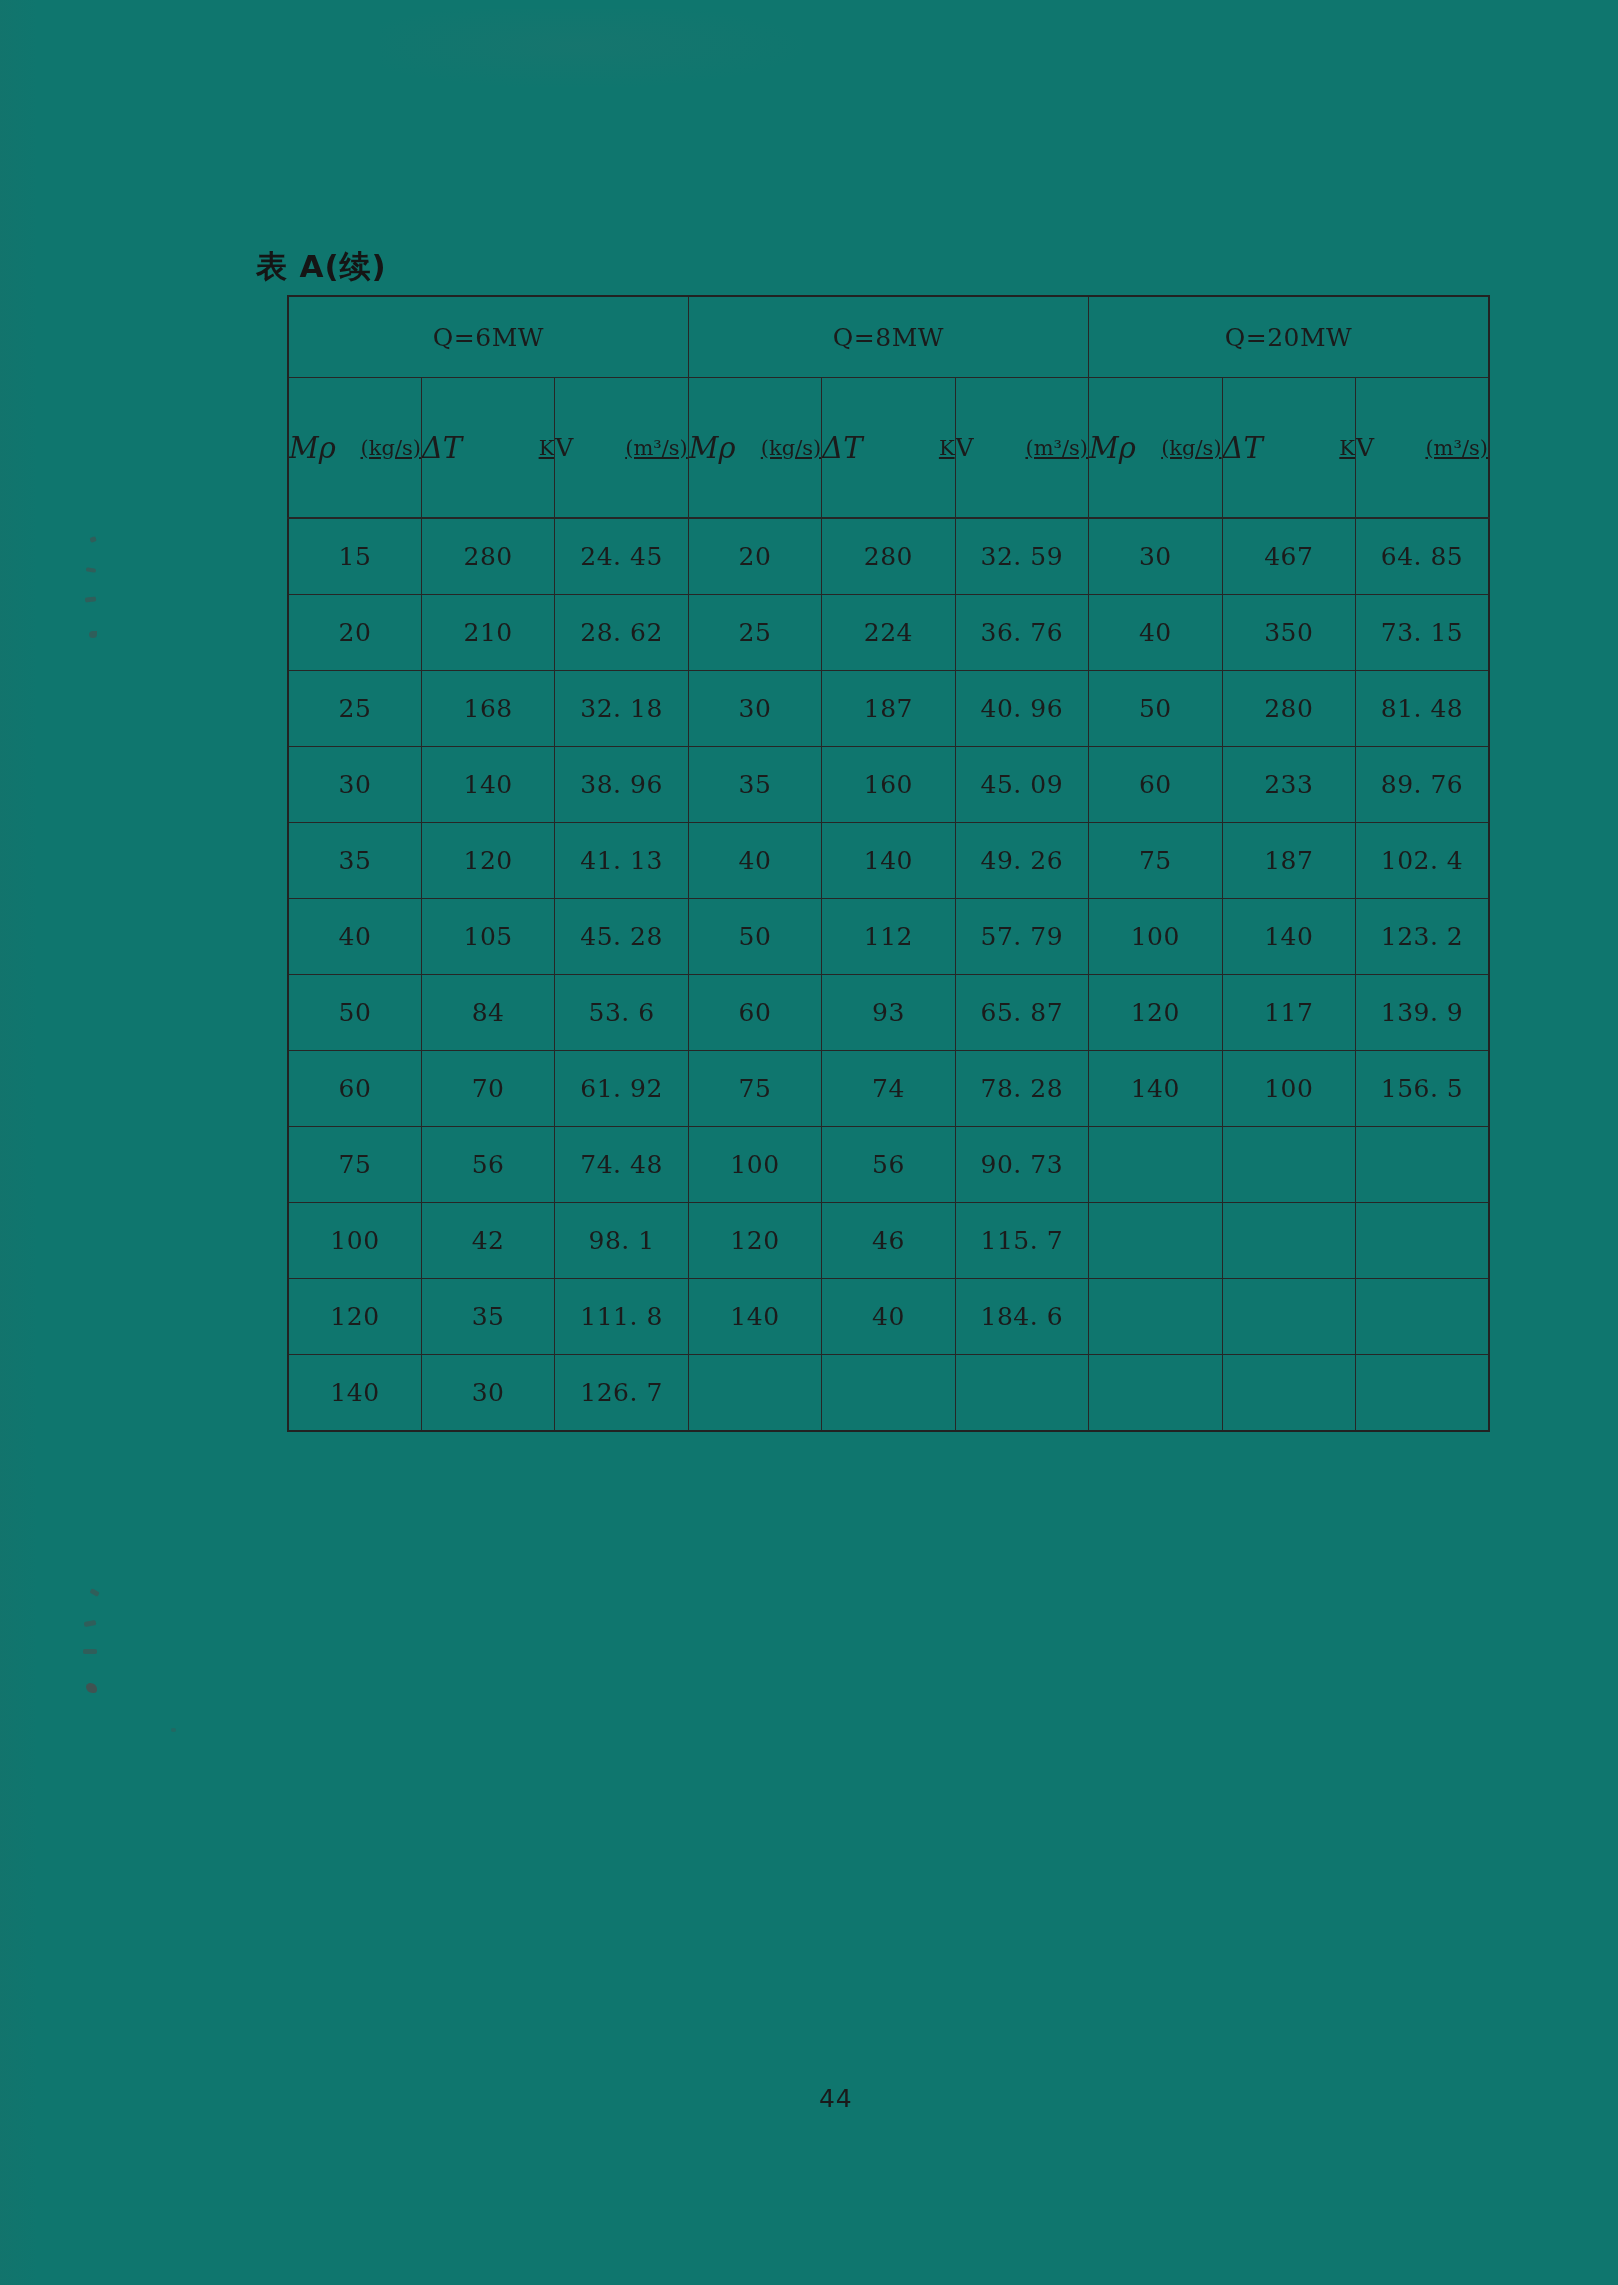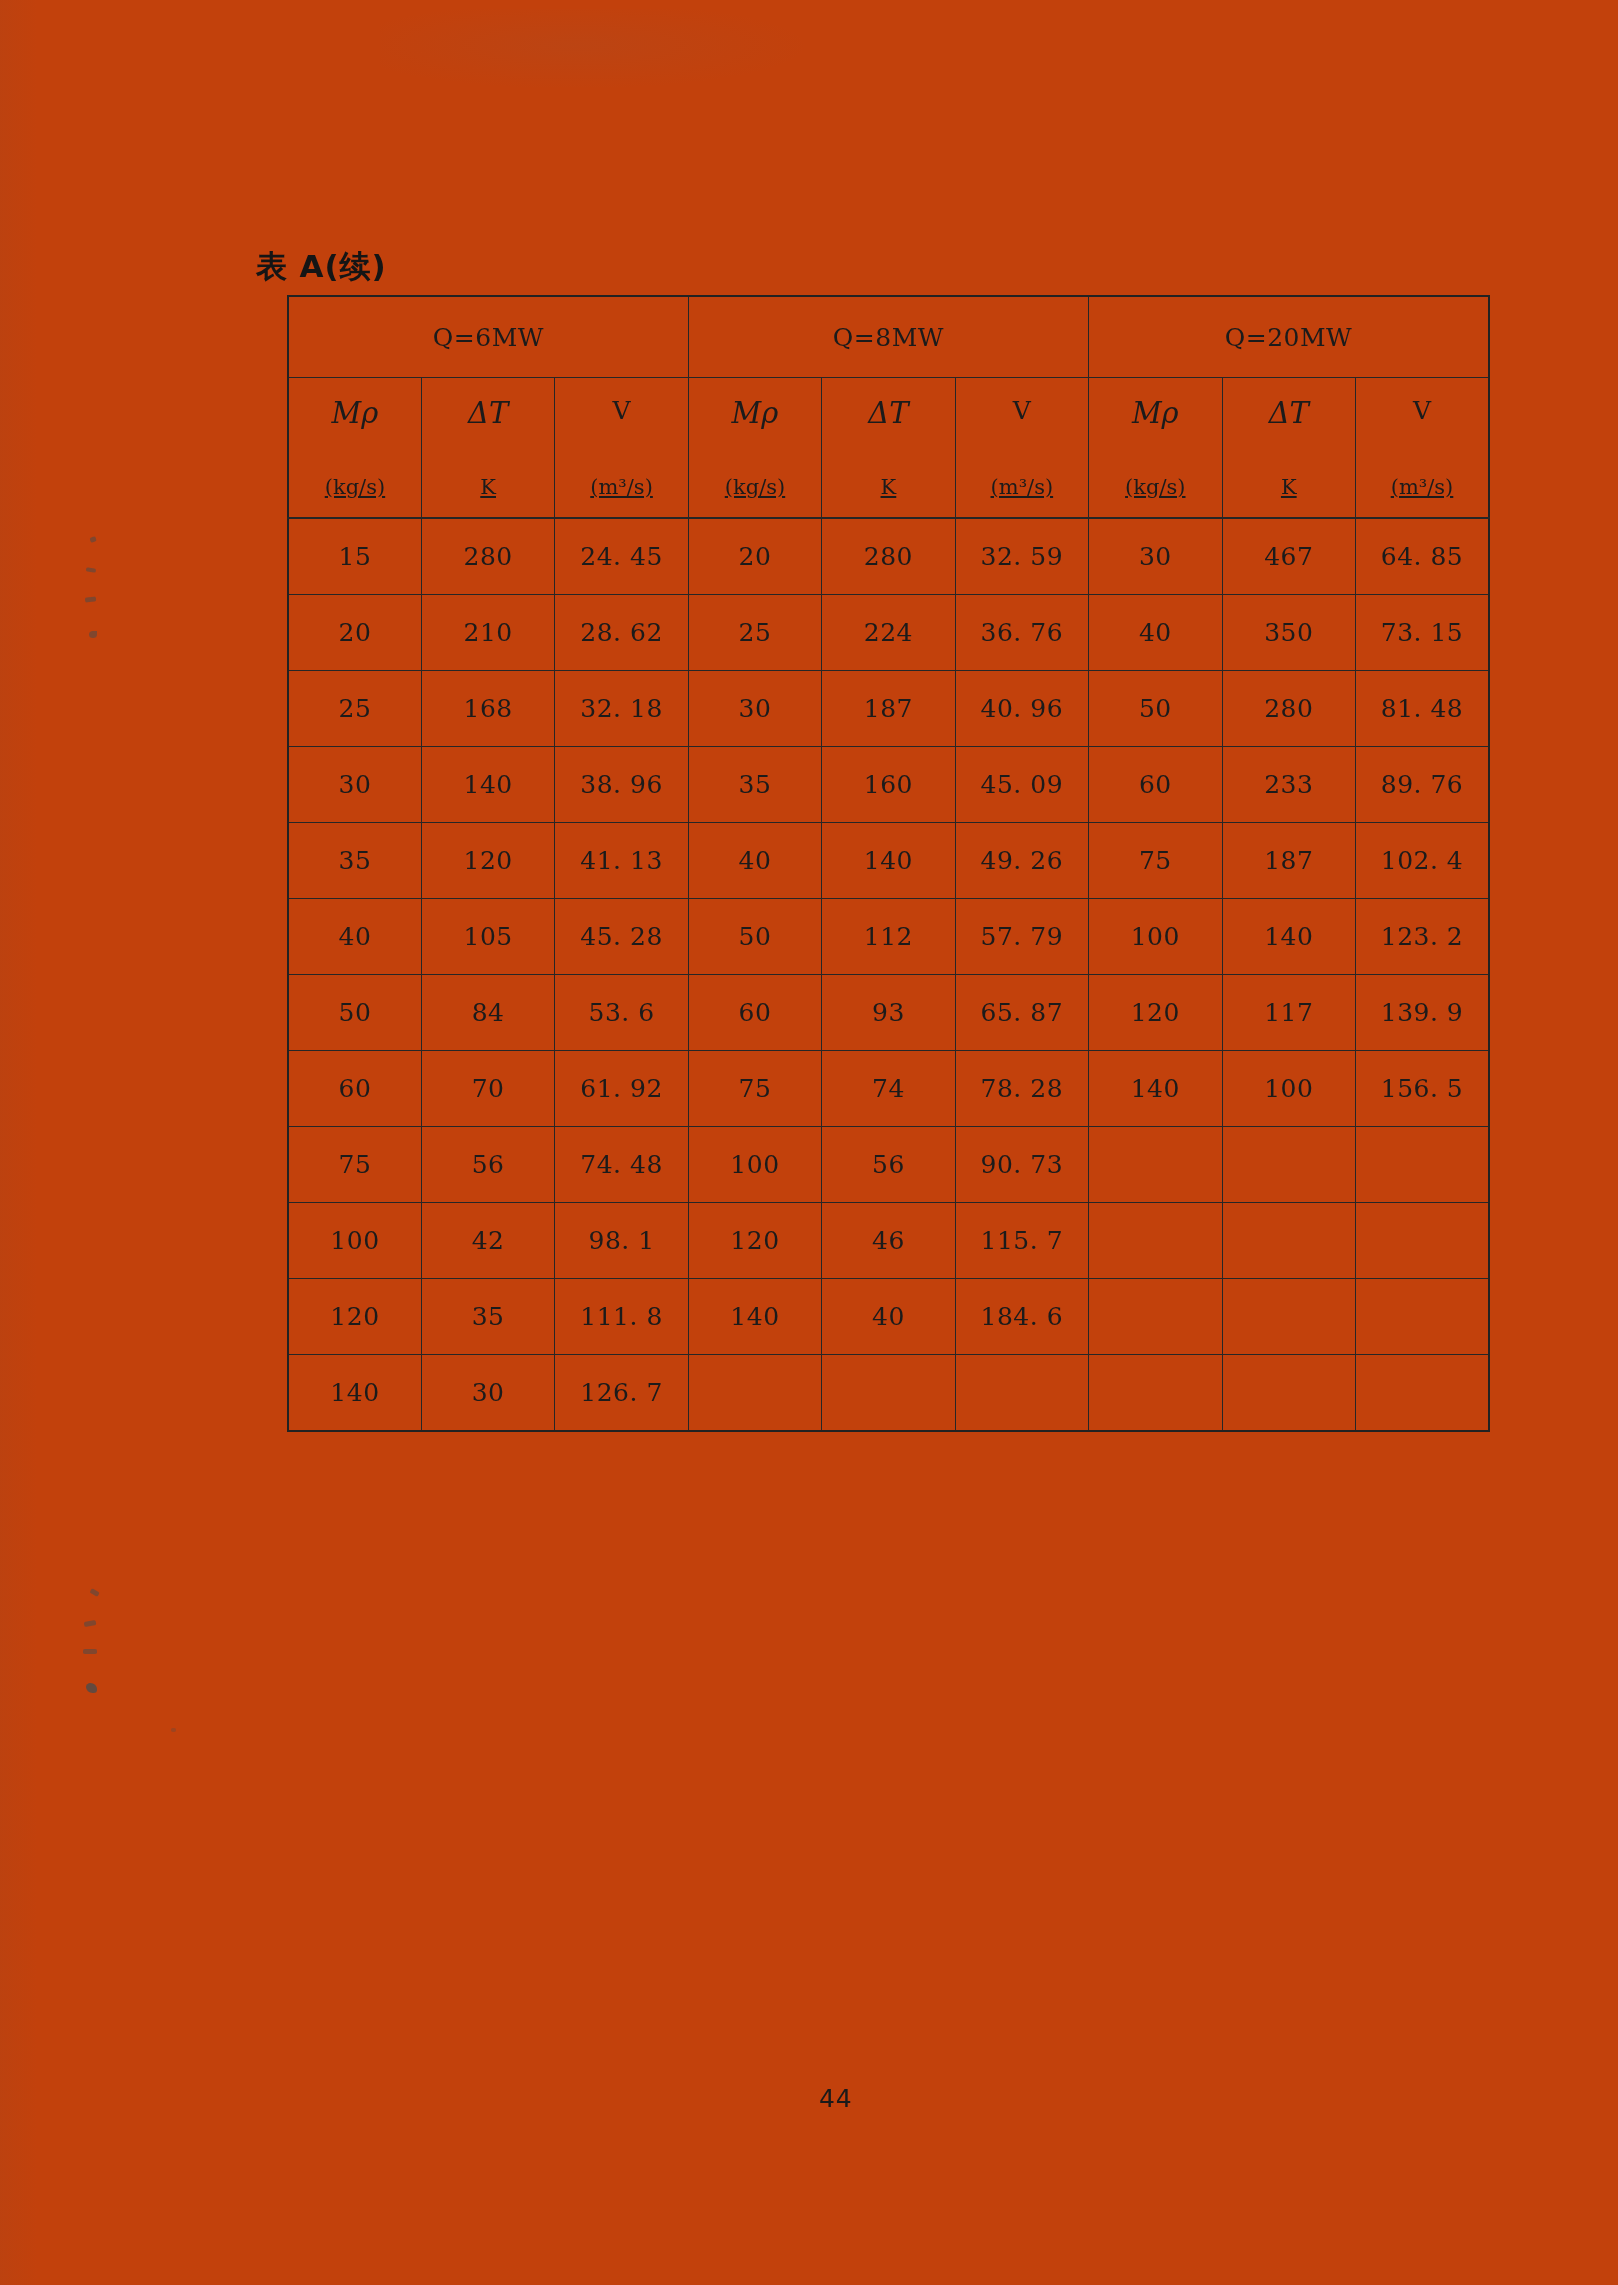--- a/index.html
+++ b/index.html
@@ -1,20 +1,20 @@
 <!DOCTYPE html>
 <html style="font-size:14.5px"><head>
 <meta charset="utf-8">
 <style>
   html,body { margin:0; padding:0; background:#e8e8e8; }
   .page {
     position:relative;
     width:1618px; height:2285px;
     margin:0 auto;
-    background:#c2410c;
+    background:#0f766e;
     overflow:hidden;
     font-family:"DejaVu Serif", serif;
     color:#1b1b1b;
   }
   .edge-shade {
     position:absolute; left:0; top:0; width:45px; height:100%;
     background:linear-gradient(90deg, rgba(80,80,80,0.05), rgba(80,80,80,0) 85%);
   }
   .top-smudge {
     position:absolute; left:380px; top:9px; width:434px; height:81px;
@@ -42,21 +42,21 @@
     font-weight:normal; font-size:25px; letter-spacing:0.5px;
     font-family:"DejaVu Serif", serif;
   }
   tr.colhead-row th {
     height:139px;
     border-bottom-width:2.7px;
     font-weight:normal;
   }
   .colhead-inner {
     height:103px; padding:18px 0 18px 0;
-    display:flex; flex-direction:column; justify-content:space-between; align-items:center;
+    display:flex; flex-direction:row; justify-content:space-between; align-items:center;
   }
   .sym { font-size:29px; font-style:italic; font-family:"DejaVu Serif", serif; }
   .sym.upright { font-style:normal; font-size:25px; }
   .unit { font-size:21px; font-style:normal;text-decoration:underline; }
   tbody td {
     height:75px; font-size:25px;
     font-family:"DejaVu Serif", serif;
     letter-spacing:0.5px;
   }
   .pagenum {

